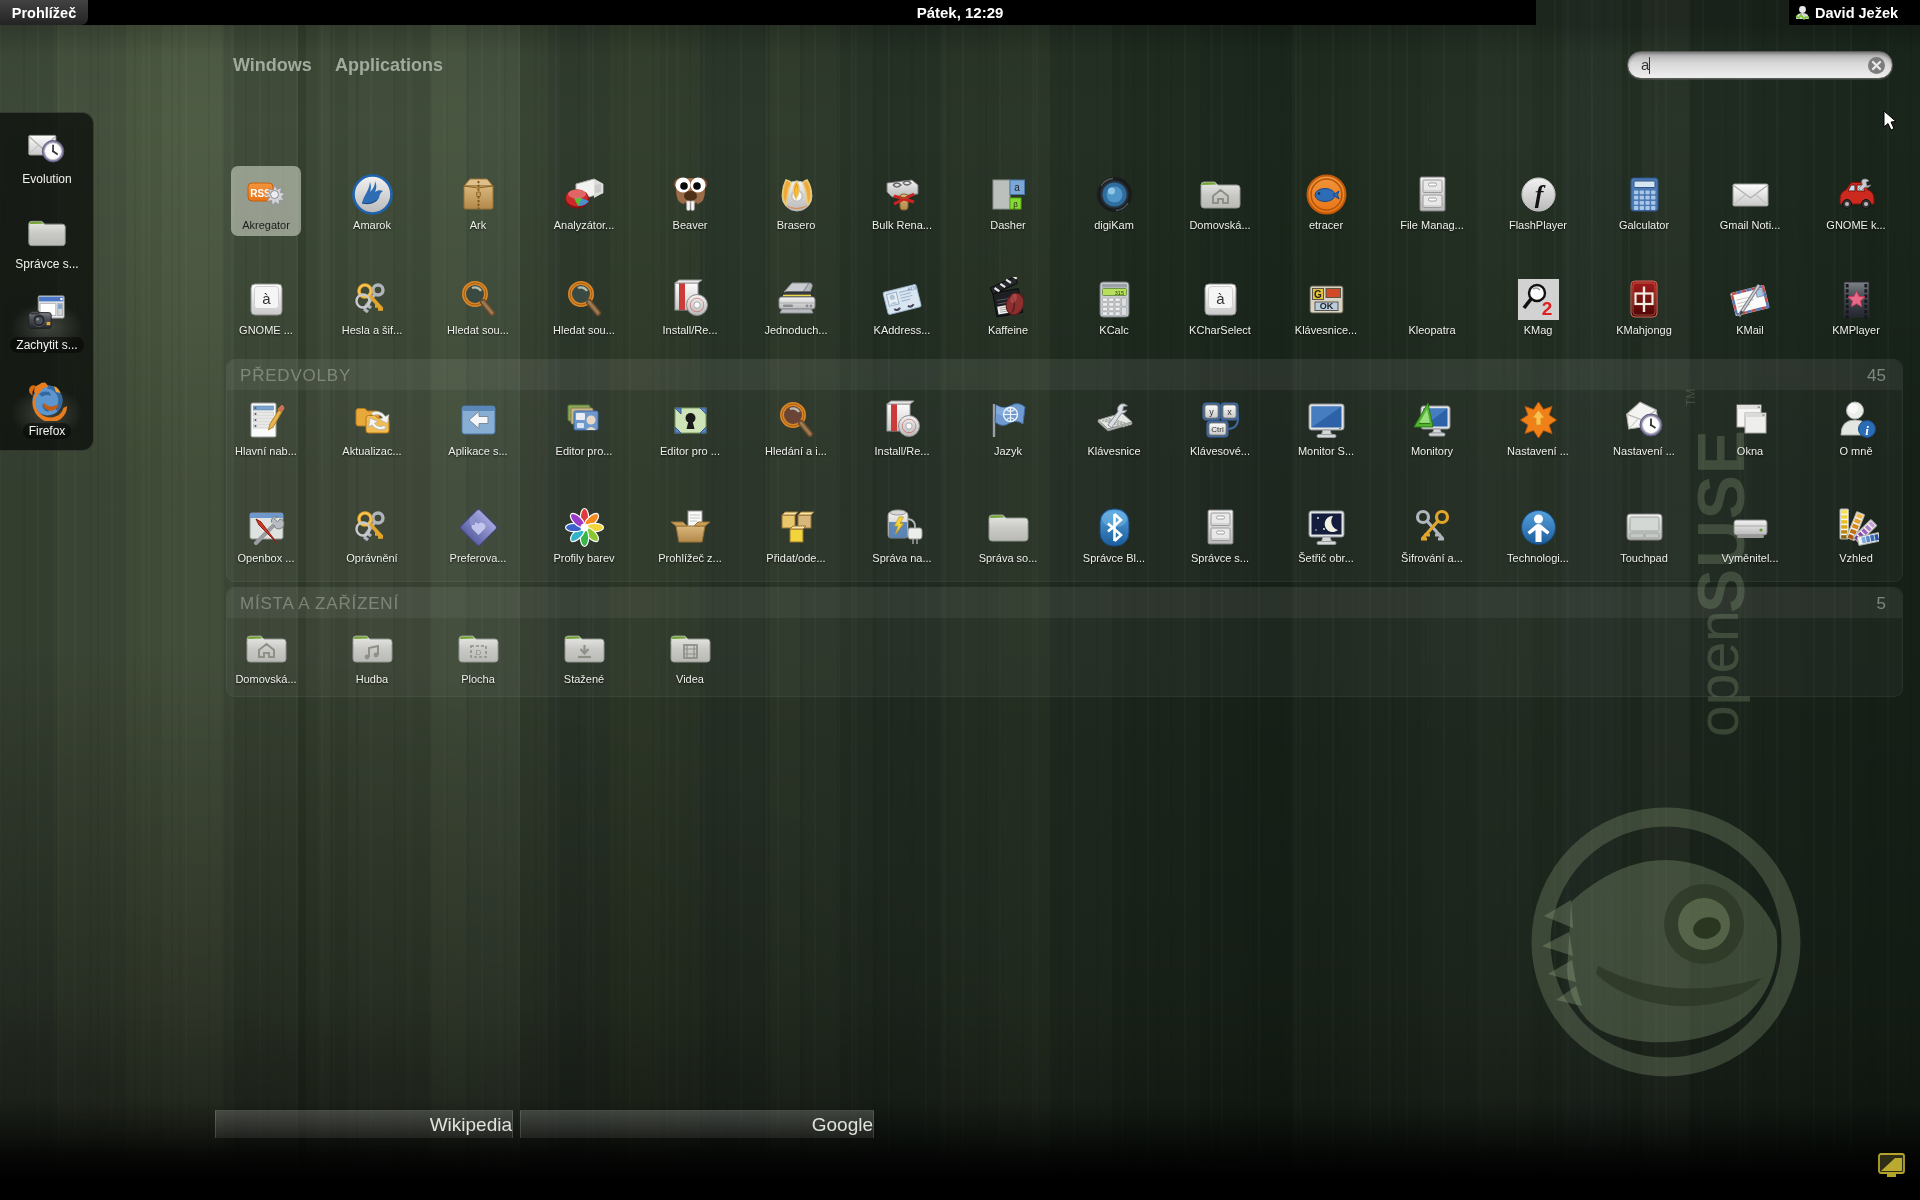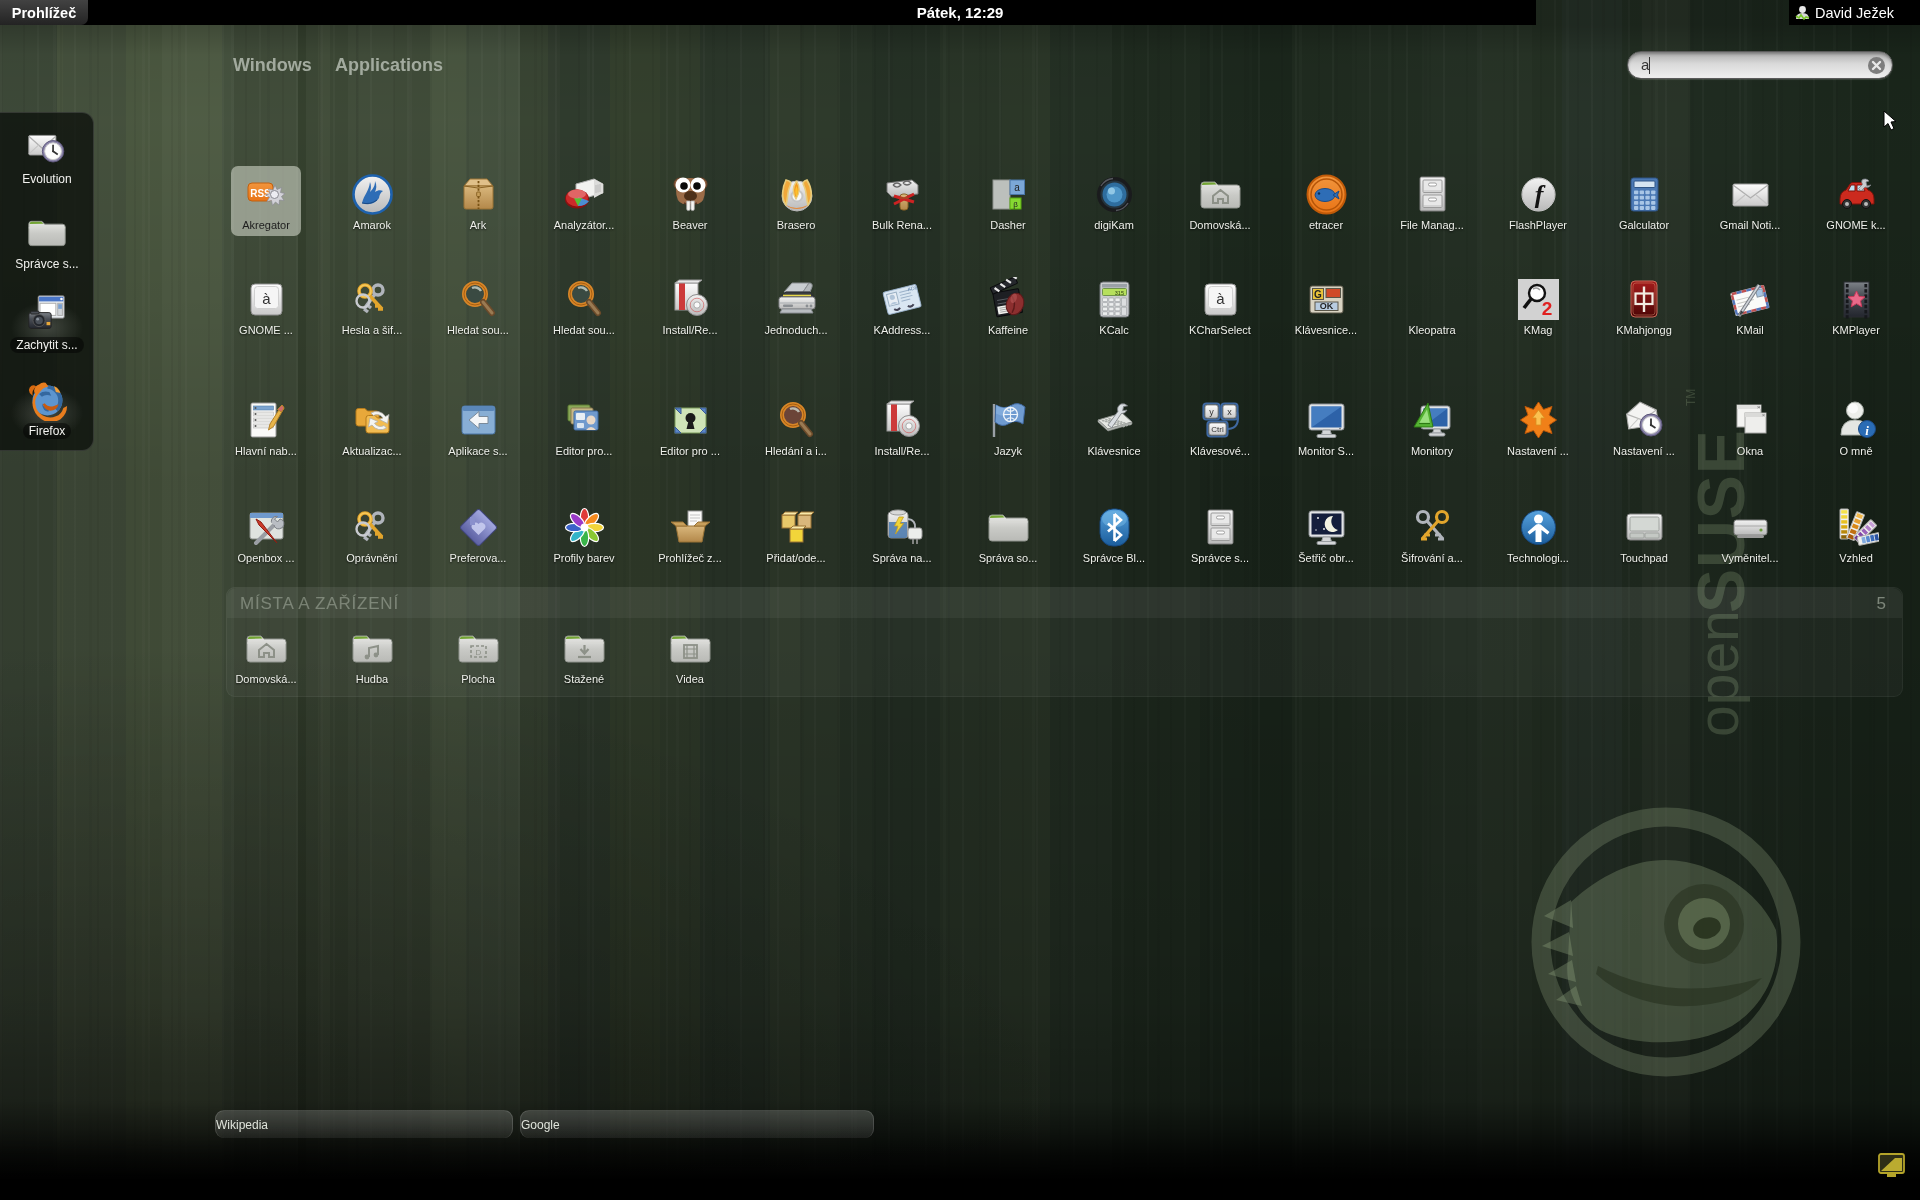--- a/index.html
+++ b/index.html
@@ -3,42 +3,42 @@
 *{margin:0;padding:0;box-sizing:border-box}
 html,body{width:1920px;height:1200px;overflow:hidden;font-family:"Liberation Sans",sans-serif}
 #page{position:relative;width:1920px;height:1200px;overflow:hidden;background:#222}
 #bg{position:absolute;inset:0;background:linear-gradient(90deg,#3e4a39 0px 57px,#4a5640 57px 63px,#46523e 63px 126px,#4c5941 126px 162px,#515e46 162px 222px,#475440 222px 234px,#424e3b 234px 298px,#36422f 298px 306px,#3e4a37 306px 318px,#44503c 318px 330px,#3e4a37 330px 348px,#434f3c 348px 394px,#414d3a 394px 430px,#4b5842 430px 466px,#465340 466px 520px,#3a4634 520px 548px,#343f31 548px 560px,#303c2e 560px 610px,#35412e 610px 660px,#323e2d 660px 700px,#2c382b 700px 770px,#323e2e 770px 800px,#2f3b2c 800px 840px,#293528 840px 872px,#263226 872px 940px,#2a3628 940px 1002px,#2c3829 1002px 1050px,#253125 1050px 1110px,#202c20 1110px 1200px,#1d291e 1200px 1252px,#1b271c 1252px 1292px,#202c20 1292px 1352px,#222e22 1352px 1422px,#253125 1422px 1482px,#283427 1482px 1532px,#253124 1532px 1562px,#28342a 1562px 1622px,#232f23 1622px 1642px,#2a3529 1642px 1690px,#202c21 1690px 1752px,#1e2a1f 1752px 1802px,#1c281d 1802px 1852px,#1a261b 1852px 1920px)}
 #tex{position:absolute;inset:0;background:repeating-linear-gradient(90deg,rgba(255,255,255,0.028) 0 2px,rgba(255,255,255,0) 2px 23px,rgba(0,0,0,0.05) 23px 25px,rgba(0,0,0,0) 25px 37px),repeating-linear-gradient(90deg,rgba(0,0,0,0.04) 0 3px,rgba(0,0,0,0) 3px 53px,rgba(255,255,255,0.02) 53px 56px,rgba(255,255,255,0) 56px 89px)}
 #shade{position:absolute;inset:0;background:radial-gradient(1300px 850px at 160px 1280px, rgba(0,0,0,0.40), rgba(0,0,0,0) 75%),linear-gradient(180deg,rgba(0,0,0,0.22) 25px,rgba(0,0,0,0.05) 55px,rgba(0,0,0,0.02) 120px,rgba(0,0,0,0.08) 300px,rgba(0,0,0,0.17) 480px,rgba(0,0,0,0.17) 650px,rgba(0,0,0,0.20) 750px,rgba(0,0,0,0.24) 900px,rgba(0,0,0,0.28) 1000px,rgba(0,0,0,0.40) 1100px,rgba(0,0,0,0.62) 1130px,rgba(0,0,0,0.85) 1155px,#000 1180px)}
 #topbar{position:absolute;left:0;top:0;width:1536px;height:25px;background:#000}
 #userbar{position:absolute;left:1789px;top:0;width:131px;height:25px;background:#000}
 #cinbtn{position:absolute;left:0;top:0;width:88px;height:25px;background:linear-gradient(#424242,#232323);border-radius:0 0 7px 0;color:#fff;font-size:14.5px;font-weight:bold;text-align:center;line-height:26px}
 #clock{position:absolute;left:860px;top:0;width:200px;height:25px;color:#fff;font-size:15px;font-weight:bold;text-align:center;line-height:26px}
-#user{position:absolute;left:1794px;top:0;height:25px;color:#fff;font-size:14.5px;font-weight:normal;line-height:26px}
+#user{position:absolute;left:1794px;top:0;height:25px;color:#fff;font-size:14.5px;font-weight:bold;line-height:26px}
 #user svg{vertical-align:-3px;margin-right:4px}
 .tab{position:absolute;top:55px;color:#a2aa9e;font-size:18px;font-weight:bold}
 #search{position:absolute;left:1627px;top:51px;width:266px;height:28px;border-radius:14px;background:linear-gradient(#ababab,#d9d9d9 45%,#efefef);border:1px solid #5a5a5a;box-shadow:inset 0 2px 3px rgba(0,0,0,0.3), 0 1px 1px rgba(255,255,255,0.15)}
 #stext{position:absolute;left:13px;top:4px;font-size:15px;color:#333}
 #caret{position:absolute;left:21px;top:5px;width:1px;height:17px;background:#333}
 #sclear{position:absolute;right:6px;top:4px}
 #dash{position:absolute;left:0;top:112px;width:94px;height:339px;background:rgba(10,13,9,0.74);border:1px solid rgba(255,255,255,0.13);border-left:none;border-radius:0 12px 12px 0}
 .ditem{position:absolute;left:0;width:94px;text-align:center}
 .dglow{position:absolute;left:4px;width:86px;height:66px;background:radial-gradient(ellipse 60% 55% at 50% 55%,rgba(150,155,146,0.34),rgba(150,155,146,0) 70%)}
 .dic{display:block;margin:0 auto}
 .dlb{margin-top:2px;color:#f2f2ef;font-size:12px;display:inline-block;padding:1px 6px;white-space:nowrap}
 .dbg{background:rgba(0,0,0,0.45);border-radius:8px}
 .sec{position:absolute;left:226px;width:1677px;background:rgba(255,255,255,0.035);border-radius:9px;border:1px solid rgba(255,255,255,0.05)}
 .shead{height:30px;background:rgba(255,255,255,0.05);border-radius:9px 9px 0 0;color:rgba(228,238,222,0.34);font-size:17px;letter-spacing:0.8px;line-height:31px;padding-left:13px}
 .cnt{position:absolute;right:16px;top:0;color:rgba(228,238,222,0.45);font-size:17px;letter-spacing:0}
 .tile{position:absolute;width:70px;height:70px;border-radius:8px;text-align:center}
 .tile .ic{display:block;margin:6px auto 0}
 .tile.sel{background:rgba(206,211,199,0.6);border-radius:7px}
 .lb{margin-top:2px;font-size:11px;color:#eef0ea;text-shadow:0 1px 2px rgba(0,0,0,0.8);white-space:nowrap}
 .tile.sel .lb{color:#1d1d1d;text-shadow:none}
-.sbtn{position:absolute;top:1110px;height:28px;border-radius:9px;background:linear-gradient(rgba(255,255,255,0.18),rgba(255,255,255,0.07));border:1px solid rgba(255,255,255,0.14);border-bottom:none;color:#dfe3da;font-size:12px;text-align:left;line-height:28px}
+.sbtn{position:absolute;top:1110px;height:28px;border-radius:0;background:linear-gradient(rgba(255,255,255,0.18),rgba(255,255,255,0.07));border:1px solid rgba(255,255,255,0.14);border-bottom:none;color:#dfe3da;font-size:19px;text-align:right;line-height:28px}
 </style></head>
 <body>
 <div id="page">
     <svg width="0" height="0" style="position:absolute">
 <defs>
 <linearGradient id="gfold" x1="0" y1="0" x2="0" y2="1">
           <stop offset="0" stop-color="#e8e8e6"></stop>
           <stop offset="0.5" stop-color="#c9cac6"></stop>
           <stop offset="1" stop-color="#b9bab6"></stop>
         </linearGradient>
@@ -159,20 +159,23 @@
           <circle cx="23" cy="23" r="16" fill="#5d95cf"></circle>
           <path d="M23 7 a16 16 0 0 1 16 16 a16 16 0 0 1-5 11.5 l-3-3 a12 12 0 0 0 0-17 a12 12 0 0 0-8-4z" fill="#35689f"></path>
           <path d="M14 16 q5-4 11-2 l2 4 q-6-2-10 1z" fill="#35689f"></path>
           <path d="M17 26 q2 5 8 5 l-1 4 q-6 0-7-9z" fill="#35689f"></path>
           <path d="M14 6 q3-3 7-2 l3 4 q-6 1-9 6 q-6 6-5 13 q1 8 8 12 q7 4 14 1 q6-2 8-9 l4-2 q0 9-7 14 q-8 5-17 2 q-9-4-12-13 q-3-9 2-16 q-2-2-1-5 q1-4 5-5z" fill="#e87d1e"></path>
           <path d="M11 8 q-4-3-7 1 q-2 3 0 6 l3 3 q-1-6 4-10z" fill="#d86a10"></path>
           <path d="M20 26 q4 5 10 3 l5-2 q-2 7-9 7 q-6-1-8-7z" fill="#c85a10"></path>
           <path d="M30 7.5 q5 2 7 7.5 l-5-1z" fill="#f2a03a"></path>
         </svg><div class="dlb dbg">Firefox</div></div>
     </div>
+    <div class="sec" style="top:359px;height:223px">
+      <div class="shead">PŘEDVOLBY<span class="cnt">45</span></div>
+    </div>
     <div class="sec" style="top:587px;height:110px">
       <div class="shead">MÍSTA A ZAŘÍZENÍ<span class="cnt">5</span></div>
     </div>
     <div class="tile sel" style="left:231px;top:166px">
       <svg class="ic" width="45" height="45" viewBox="0 0 45 45">
         <rect x="4" y="11" width="25" height="18" rx="4" fill="url(#gorange)" stroke="#c06010"></rect>
         <text x="16.5" y="24.5" font-size="10" font-weight="bold" fill="#fff" text-anchor="middle" font-family="Liberation Sans">RSS</text>
         <g fill="#d2d2d8" stroke="#8a8a92" stroke-width="0.7">
           <path d="M31 13 l2 4.5 4.5-2 -1 5 4.5 1 -3.5 3 2.5 4 -4.5-0.5 -0.5 5 -3.5-3 -3 3.5 -1-5 -4.5 1 2.5-4.5 -4-2 4.5-1.5 -1.5-4.5 4.5 1z"></path>
         </g>

